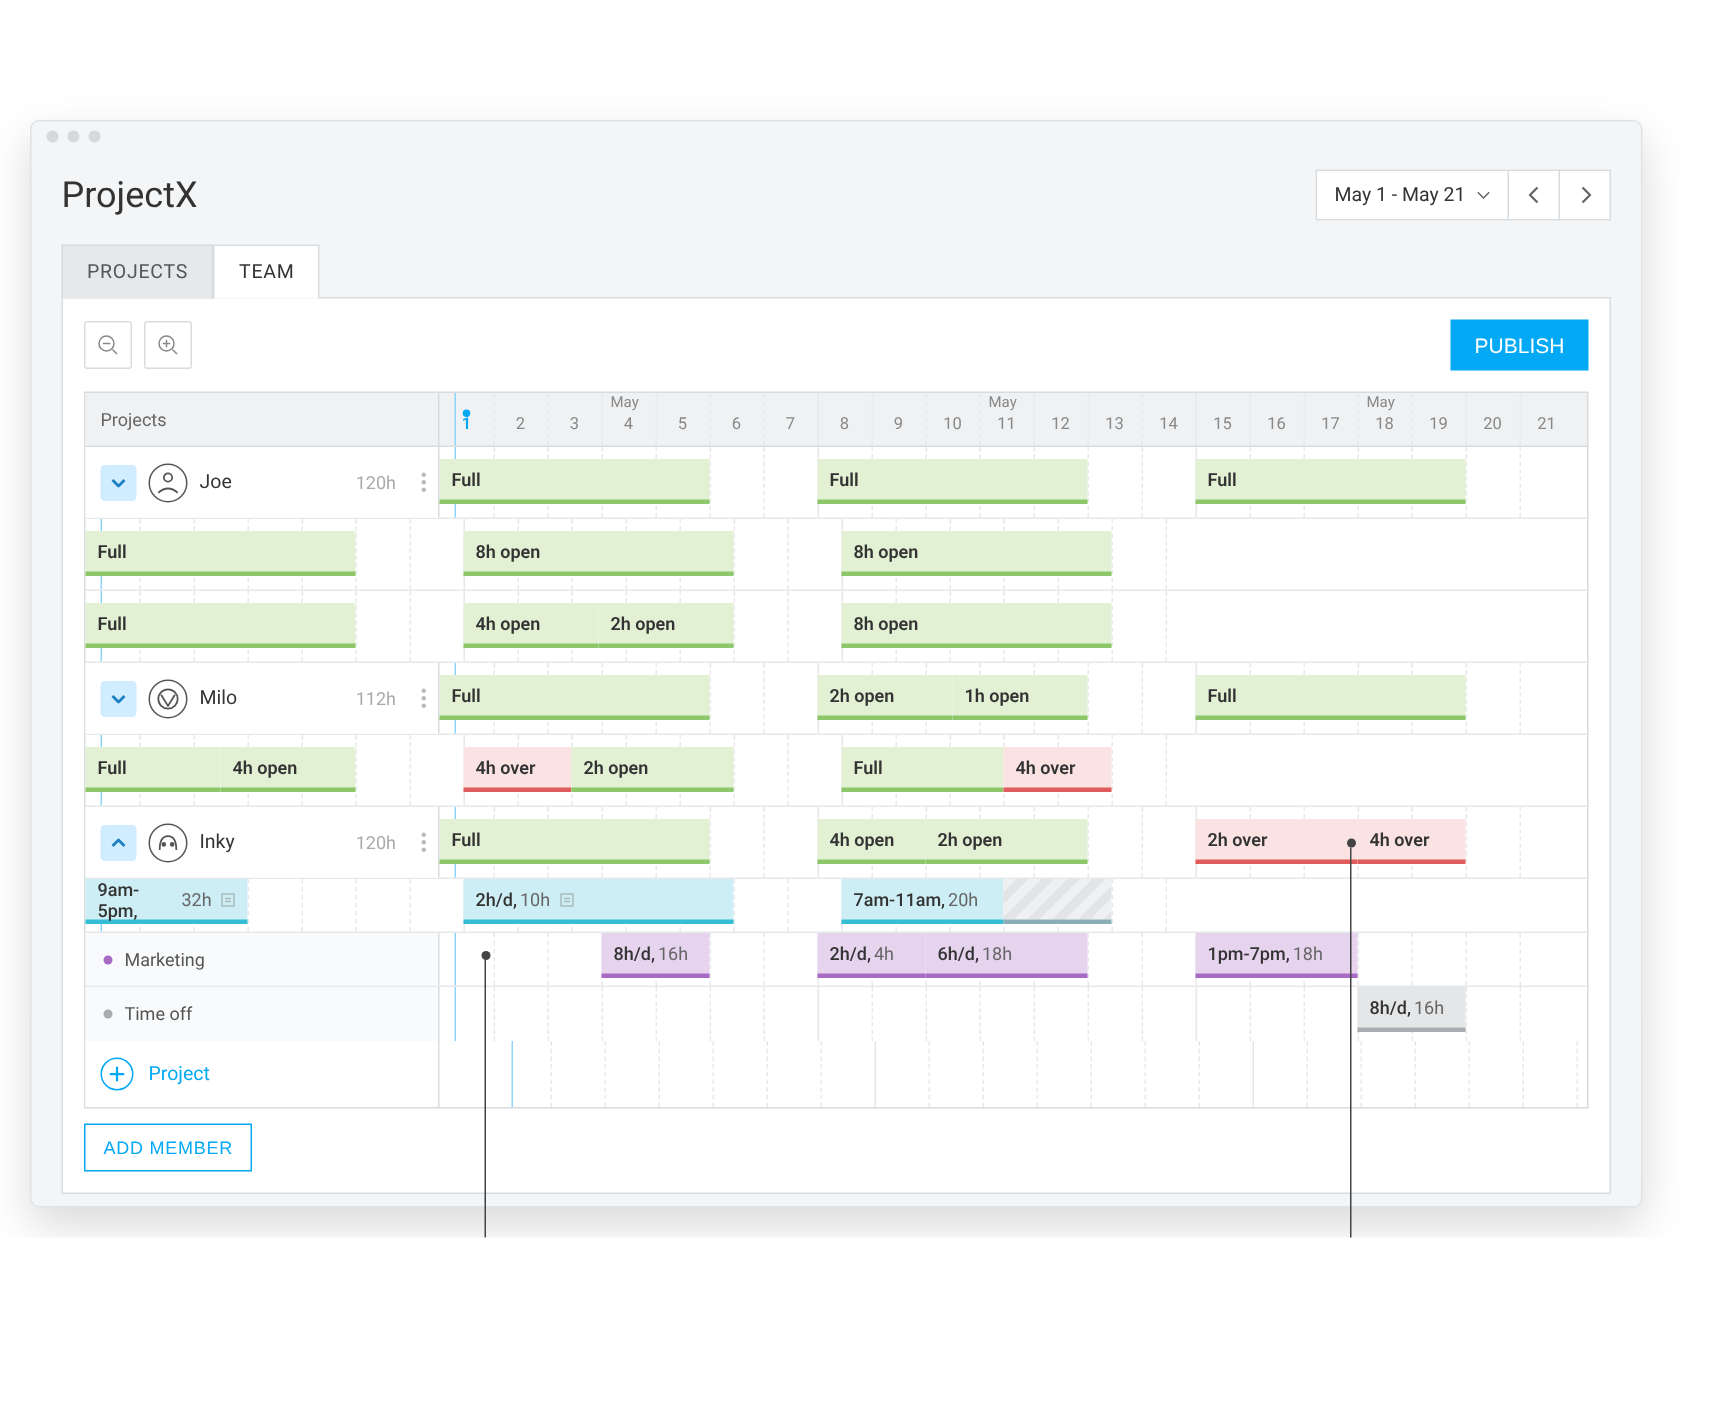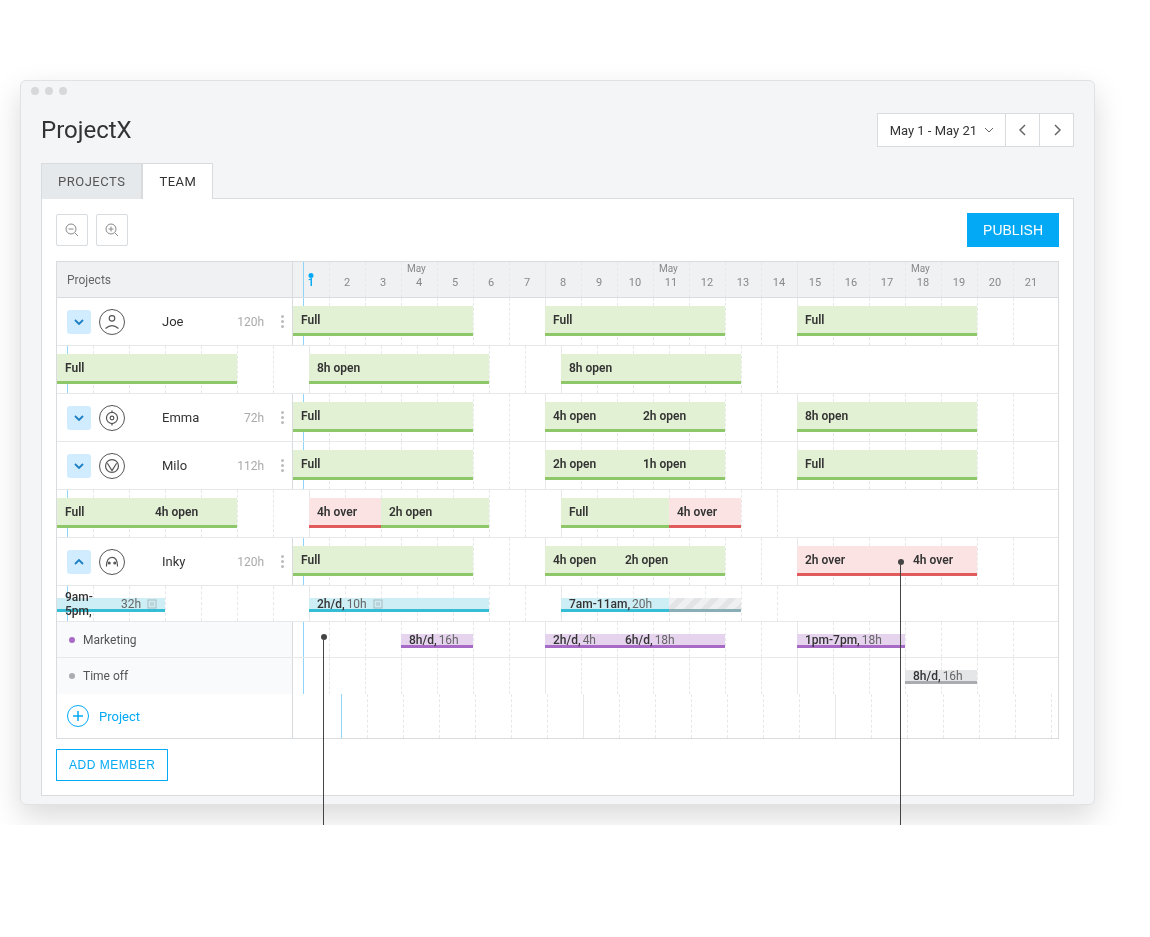--- a/index.html
+++ b/index.html
@@ -68,21 +68,21 @@
 
   .row { display:flex; border-bottom:1px solid #e6e8ea; height:48px; position:relative; }
   .row.sub { height: 36px; }
   .row .col-left { background:#fff; position:relative;}
   .row.sub .col-left { background:#f8fafb; padding-left: 12px;}
   .row:last-child { border-bottom:none;}
 
   .expand { width:24px;height:24px; background:#d2ecff; border-radius:3px; display:flex;align-items:center;justify-content:center; margin-right:8px; cursor:pointer;}
   .avatar { width:26px;height:26px; border:1.5px solid #555; border-radius:50%; display:flex;align-items:center;justify-content:center; margin-right:8px;}
   .avatar svg { stroke:#555; fill:none;}
-  .member-name { font-size:13px; color:#333;margin-left:29px; }
+  .member-name { font-size:13px; color:#333; }
   .hours { position:absolute; right:28px; color:#aaa; font-size:12px;}
   .dots { position:absolute; right:8px; display:flex; flex-direction:column; gap:2px; cursor:pointer;}
   .dots span { width:3px;height:3px;border-radius:50%;background:#bbb;}
 
   .sub-bullet { width:6px;height:6px;border-radius:50%; margin-right:8px;}
   .sub-name { font-size:12px; color:#555;}
 
   .add-project-row { display:flex; border-bottom:none; height:44px;gap:38px;}
   .add-project-row .col-left { color:#03a9f4; background:#fff;}
   .plus-circ { width:22px;height:22px;border:1.5px solid #03a9f4; border-radius:50%; display:flex;align-items:center;justify-content:center; margin-right:10px; cursor:pointer;}
@@ -90,21 +90,21 @@
   .add-member { margin-top: 10px; padding: 8px 12px; border:1px solid #03a9f4; color:#03a9f4; background:#fff; font-size:12px; letter-spacing:0.5px; cursor:pointer;}
 
   
   .col-right .gridlines { position:absolute; inset:0; }
   .gridlines .vline { position:absolute; top:0; bottom:0; width:1px; }
   .gridlines .solid { background:#e6e8ea; }
   .gridlines .dashed { border-left:1px dashed #e6e8ea; }
   .gridlines .today { background:#8fd5fa; width:1px; }
 
   .bar { position:absolute; top:8px; height:30px; display:flex; align-items:center; padding:0 8px; font-size:12px; font-weight:600; color:#333; border-bottom:3px solid; cursor:pointer;}
-  .row.sub .bar { top:12px; height:14px; font-weight:500;}
+  .row.sub .bar { top:0; height:30px; font-weight:500;}
   .bar .light { font-weight:400; color:#666; margin-left:2px;}
   .bar .note-icon { margin-left:6px; opacity:0.5;}
 
   .bar.green { background:#e2f0d4; border-color:#8ec66a;}
   .bar.red   { background:#fbe3e3; border-color:#e05c5c;}
   .bar.blue  { background:#cdeef4; border-color:#36bdd6;}
   .bar.purple{ background:#e6d4ef; border-color:#a86bc5;}
   .bar.gray  { background:#e4e6e8; border-color:#a9adb1;}
   .bar.hatch { background:repeating-linear-gradient(135deg,#eef0f2 0,#eef0f2 6px,#e2e4e6 6px,#e2e4e6 12px);}
 
@@ -330,42 +330,20 @@
                   <div class="bar green" style="left:252px;width:180px">
                     <span>8h open</span>
                   </div>
                   <div class="bar green" style="left:504px;width:180px">
                     <span>8h open</span>
                   </div>
                 </div>
               </div>
             </div>
             <div class="row">
-    <div class="col-left">
-      <div class="expand">
-                  <svg width="10" height="6">
-                    <path d="M1 1 L5 5 L9 1" fill="none" stroke="#1c7fc4" stroke-width="1.8"></path>
-                  </svg>
-                </div>
-      <div class="avatar">
-                  <svg width="26" height="26" viewBox="0 0 26 26" stroke-width="1.3">
-                    <circle cx="13" cy="13" r="6"></circle>
-                    <circle cx="13" cy="13" r="2"></circle>
-                    <line x1="13" y1="5" x2="13" y2="7"></line>
-                    <line x1="13" y1="19" x2="13" y2="21"></line>
-                  </svg>
-                </div>
-      <span class="member-name">Emma</span>
-      <span class="hours">72h</span>
-      <div class="dots">
-                  <span></span>
-                  <span></span>
-                  <span></span>
-                </div>
-    </div>
     <div class="col-right">
                 <div class="gridlines">
                   <div class="vline dashed" style="left:36px"></div>
                   <div class="vline dashed" style="left:72px"></div>
                   <div class="vline dashed" style="left:108px"></div>
                   <div class="vline dashed" style="left:144px"></div>
                   <div class="vline dashed" style="left:180px"></div>
                   <div class="vline dashed" style="left:216px"></div>
                   <div class="vline solid" style="left:252px"></div>
                   <div class="vline dashed" style="left:288px"></div>

